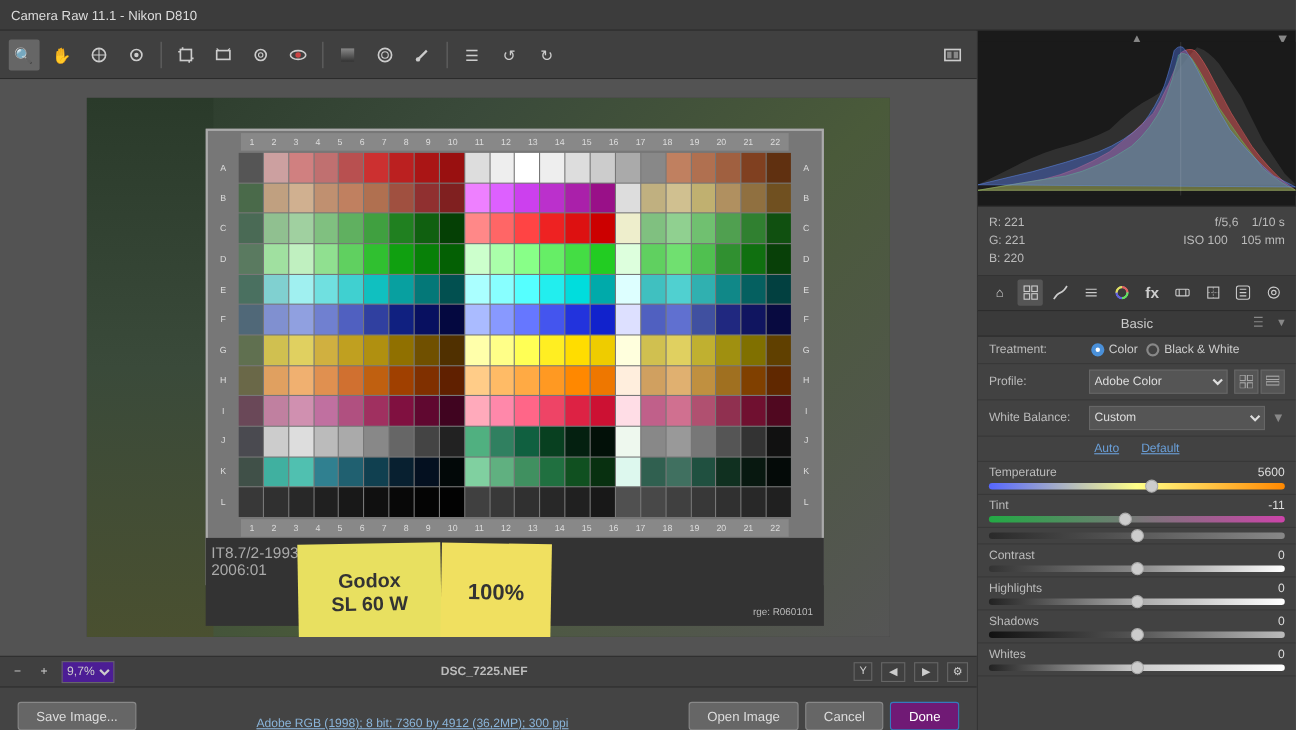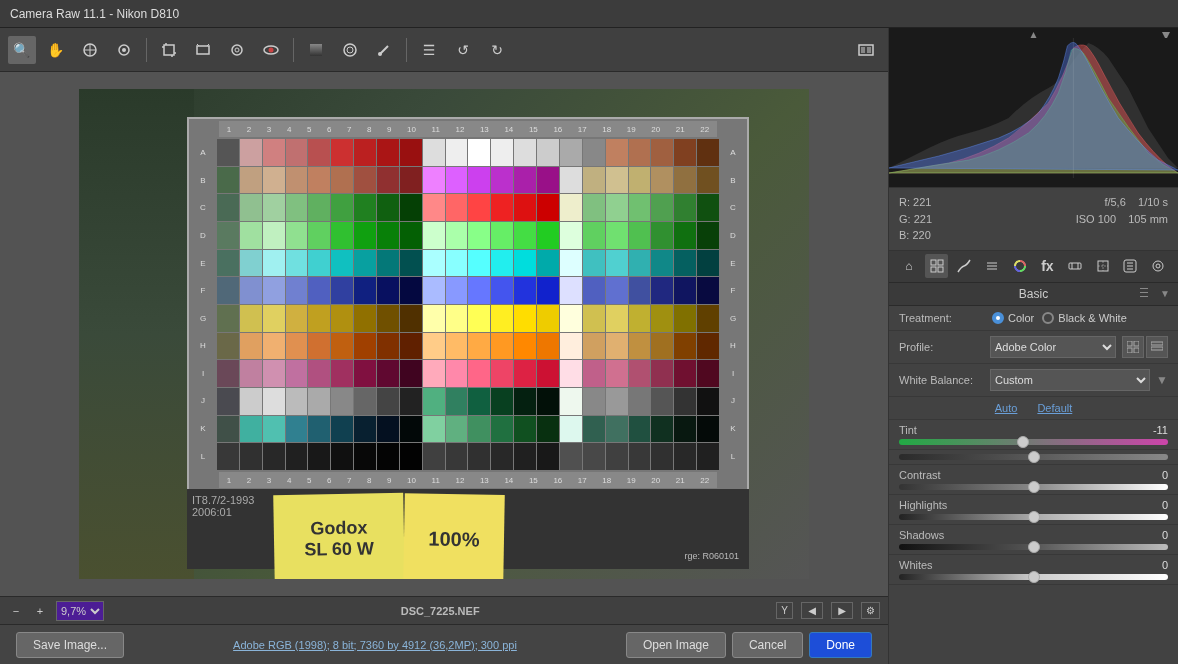--- a/index.html
+++ b/index.html
@@ -94,36 +94,36 @@
     .zoom-btn { background: none; border: none; color: #ccc; cursor: pointer; font-size: 11px; width: 16px; height: 16px; display:flex;align-items:center;justify-content:center; }
     .zoom-select { background: #4c1d95; border: 1px solid #666; color: #ccc; font-size: 11px; height: 20px; }
 
     #filename-center { flex: 1; text-align: center; font-size: 11px; color: #bbb; font-weight: bold; }
 
     
     #footer {
       background: #444;
       height: 40px;
       display: flex;
-      align-items: center;
+      align-items: flex-end;
       padding: 0 16px;
       border-top: 1px solid #2a2a2a;
       justify-content: space-between;
     }
 
     .footer-btn {
       background: #666;
       border: 1px solid #888;
       color: #ddd;
       font-size: 12px;
       padding: 5px 16px;
       cursor: pointer;
       border-radius: 3px;
     }
-    .footer-btn.primary { background: #1d4ed8; border-color: #357abd; color: #fff; }
+    .footer-btn.primary { background: #701a75; border-color: #357abd; color: #fff; }
 
     #footer-info { font-size: 11px; color: #aaa; text-align: center; flex: 1; }
 
     
     #right-panel {
       width: 290px;
       background: #424242;
       display: flex;
       flex-direction: column;
       border-left: 1px solid #333;
@@ -888,21 +888,21 @@
               <div style="background:#444444"></div>
               <div style="background:#555555"></div>
               <div style="background:#666666"></div>
               <div style="background:#777777"></div>
               <div style="background:#333333"></div>
               <div style="background:#111111"></div>
             </div>
           </div>
 
           <div style="position:absolute;bottom:10px;left:108px;width:562px;height:80px;background:#333;display:flex;align-items:flex-start;padding:5px;">
-            <div style="color:#aaa;font-size:11px;margin-right:20px;">
+            <div style="color:#aaa;font-size:14px;">
               <span>IT8.7/2-1993</span><br>
               <span>2006:01</span>
             </div>
 
             <div class="sticky">
               <span>Godox<br>SL 60 W</span>
             </div>
 
             <div class="sticky2">100%</div>
 
@@ -1107,20 +1107,29 @@
           <option>Flash</option>
         </select>
         <span style="font-size:12px;color:#888;cursor:pointer;">▼</span>
       </div>
 
       <div class="auto-default-row">
         <button class="link-btn">Auto</button>
         <button class="link-btn">Default</button>
       </div>
 
+      <div class="slider-row">
+        <div class="slider-label-row">
+          <span class="slider-label">Temperature</span>
+          <span class="slider-val">5600</span>
+        </div>
+        <div class="slider-track temp-track" style="height:6px;border-radius:3px;position:relative;">
+          <div class="slider-thumb" style="left:55%"></div>
+        </div>
+      </div>
 
       <div class="slider-row">
         <div class="slider-label-row">
           <span class="slider-label">Tint</span>
           <span class="slider-val">-11</span>
         </div>
         <div class="slider-track tint-track" style="height:6px;border-radius:3px;position:relative;">
           <div class="slider-thumb" style="left:46%"></div>
         </div>
       </div>

